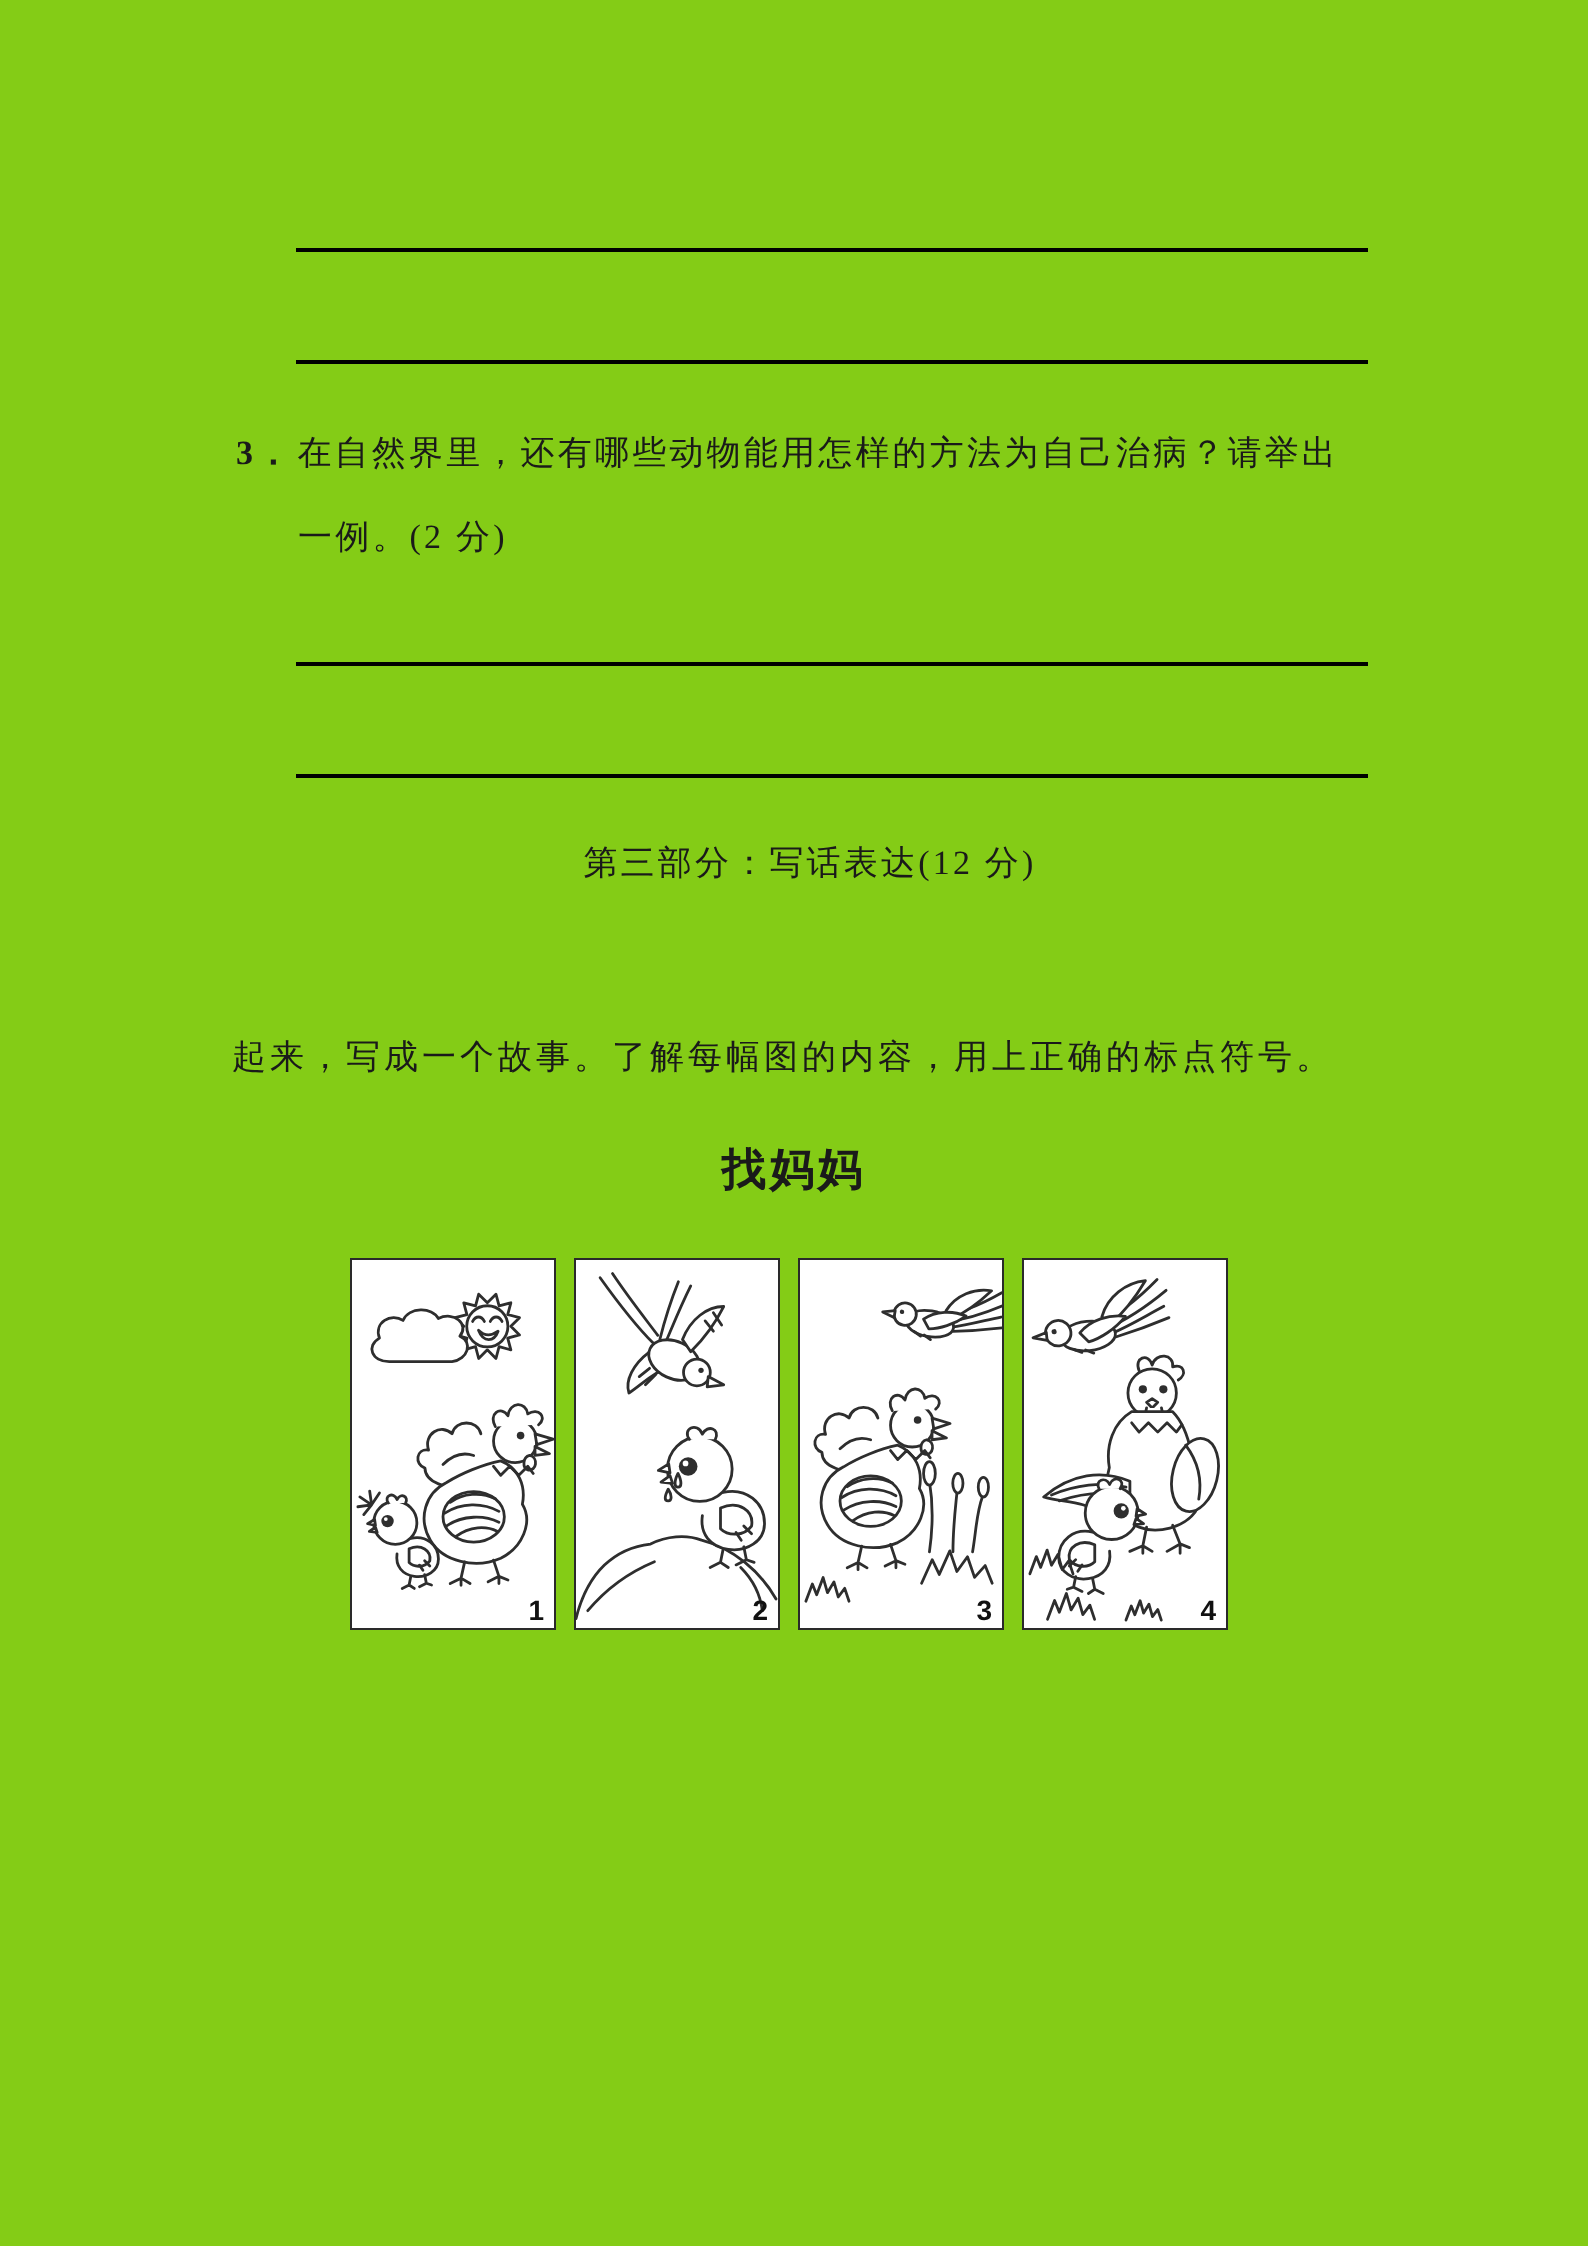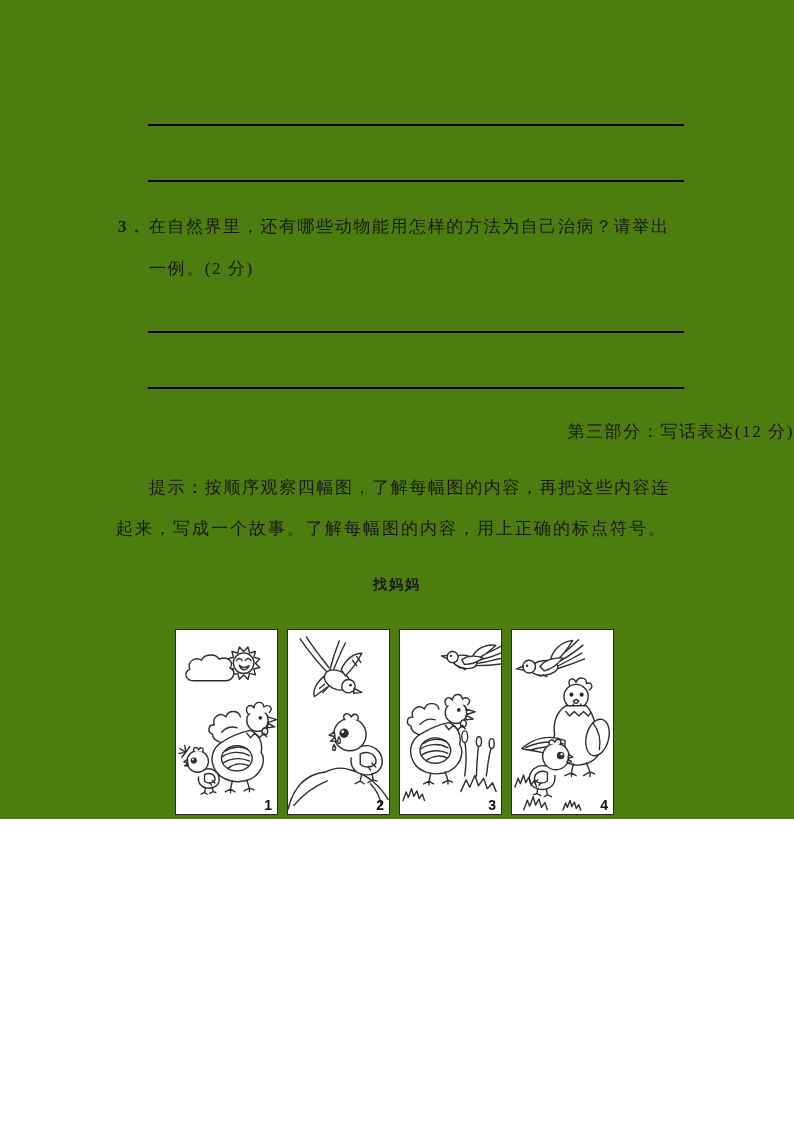--- a/index.html
+++ b/index.html
@@ -1,34 +1,34 @@
 <!DOCTYPE html>
 <html><head>
 <meta charset="utf-8">
 <style>
   html,body { margin:0; padding:0; background:#fff; }
   .page {
-    position:relative; width:794px; height:819px; background:#4d7c0f;
+    position:relative; width:794px; height:1123px; background:#84cc16;
     overflow:hidden; color:#1a1a1a;
     font-family:"Liberation Serif","DejaVu Serif",serif;
     text-decoration:underline;
   }
   .rule { position:absolute; left:148px; width:536px; height:2px; background:#000; }
   .rule.r1 { top:124px; }
   .rule.r2 { top:180px; }
   .rule.r3 { top:331px; }
   .rule.r4 { top:387px; }
   .textline { position:absolute; white-space:nowrap; font-size:17px; line-height:20px; letter-spacing:1.6px; }
   .q3-line1 { left:118px; top:217px; }
   .q3-line1 .qnum { font-weight:bold; margin-right:2px; }
   .q3-line2 { left:149px; top:259px; }
-  .heading  { left:0; right:0; top:422px; text-align:right; letter-spacing:1.6px;padding-left:16px; }
+  .heading  { left:0; right:0; top:422px; text-align:center; letter-spacing:1.6px;padding-left:16px; }
   .hint1 { left:149px; top:478px; }
   .hint2 { left:116px; top:519px; letter-spacing:2px; }
-  .story-title { left:0; right:0; top:575px; text-align:center; font-weight:bold; font-size:14px; letter-spacing:2px; }
+  .story-title { left:0; right:0; top:575px; text-align:center; font-weight:bold; font-size:22px; letter-spacing:2px; }
   .panels { position:absolute; left:175px; top:629px; display:flex; gap:9px; }
   .panel {
     position:relative; width:103px; height:186px; box-sizing:border-box;
     border:1.5px solid #2a2a2a; background:#fff; margin:0;
   }
   .panel-art { position:absolute; left:0; top:0; width:100%; height:100%; }
   .panel-num {
     position:absolute; right:5px; bottom:1px;
     font-family:"Liberation Sans","DejaVu Sans",sans-serif;
     font-weight:bold; font-size:14px; color:#111;
@@ -134,21 +134,20 @@
   <div class="textline q3-line1">
     <span class="qnum">3．</span><span>在自然界里，还有哪些动物能用怎样的方法为自己治病？请举出</span>
   </div>
   <div class="textline q3-line2">一例。(2 分)</div>
 
   <div class="rule r3"></div>
   <div class="rule r4"></div>
 
   <div class="textline heading">第三部分：写话表达(12 分)</div>
 
-  <div class="textline hint1">提示：按顺序观察四幅图，了解每幅图的内容，再把这些内容连</div>
   <div class="textline hint2">起来，写成一个故事。了解每幅图的内容，用上正确的标点符号。</div>
 
   <div class="textline story-title">找妈妈</div>
 
   <div class="panels">
 
     <figure class="panel">
       <svg class="panel-art" viewBox="0 0 103 186">
         <g>
           <use href="#sun" transform="translate(69,33)"></use>

